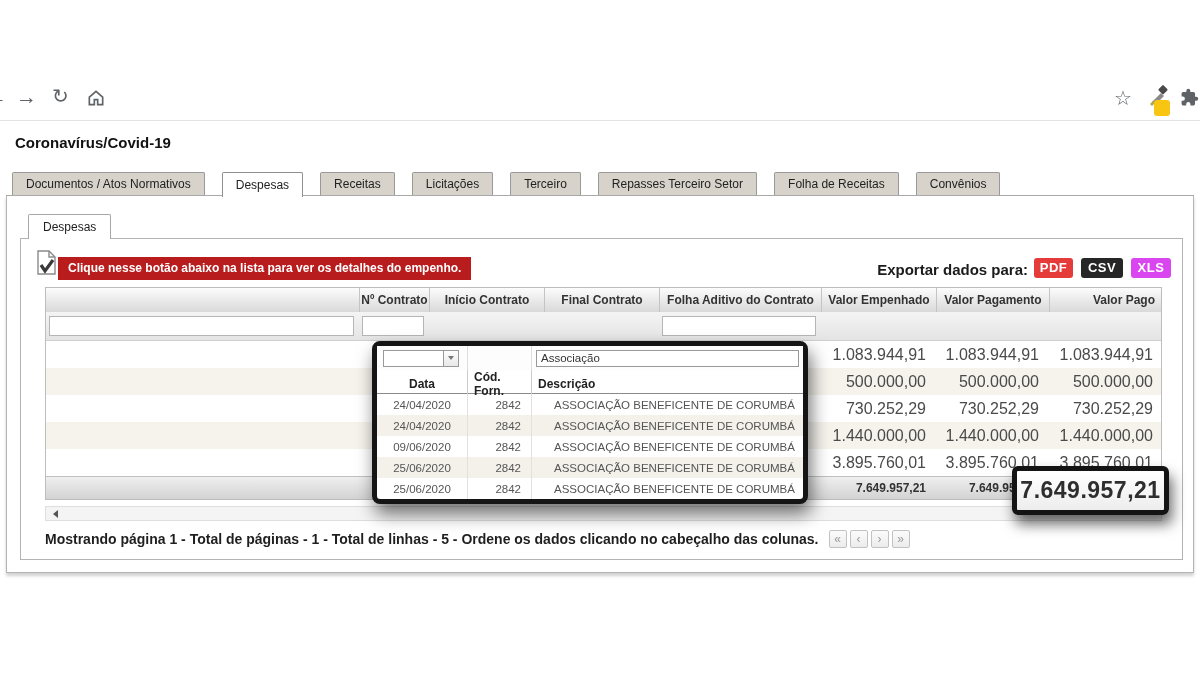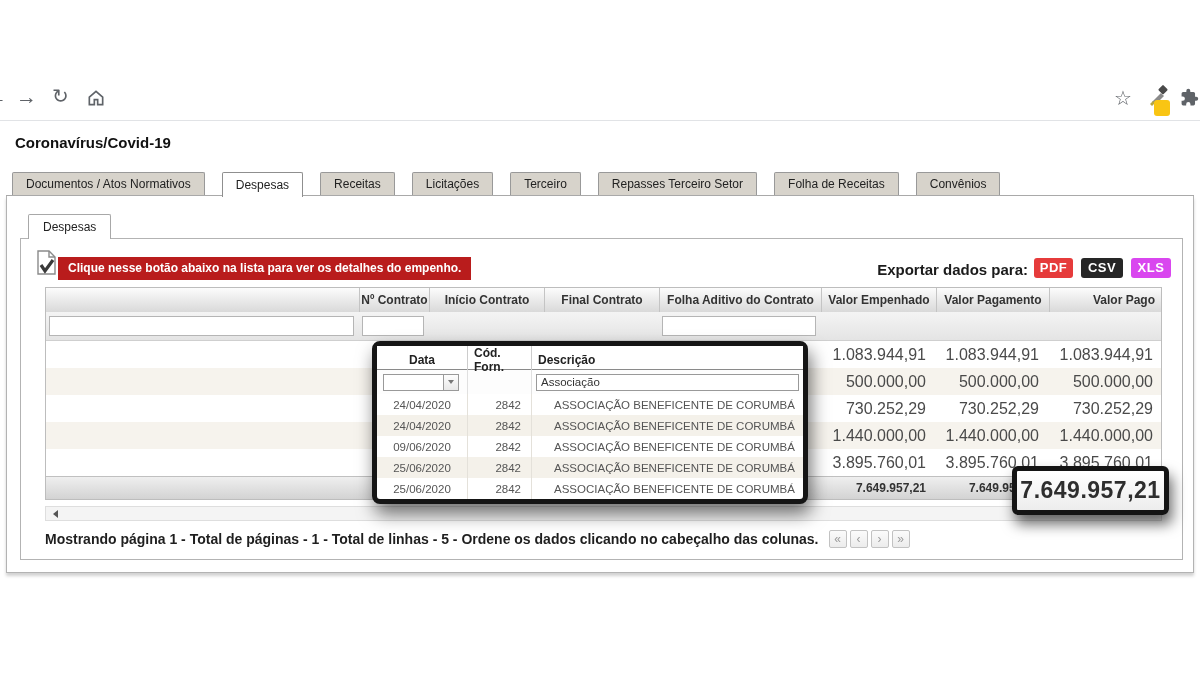--- a/index.html
+++ b/index.html
@@ -278,36 +278,36 @@
     <span class="status-text">Mostrando página 1 - Total de páginas - 1 - Total de linhas - 5 - Ordene os dados clicando no cabeçalho das colunas.</span>
     <span class="pager">
       <span class="pbtn">«</span>
       <span class="pbtn">‹</span>
       <span class="pbtn">›</span>
       <span class="pbtn">»</span>
     </span>
   </div>
 
   <div class="abs detail-overlay">
+    <div class="grid3 dfilter">
+      <div class="fcell">
+        <span class="dselect">
+            <span class="dd"></span>
+          </span>
+      </div>
+      <div class="fcell"></div>
+      <div class="fcell">
+          <input value="Associação" style="">
+        </div>
+    </div>
     <div class="grid3 dhead">
       <div class="cell">Data</div>
       <div class="cell">Cód. Forn.</div>
       <div class="cell">Descrição</div>
     </div>
-    <div class="grid3 dfilter">
-      <div class="fcell">
-        <span class="dselect">
-            <span class="dd"></span>
-          </span>
-      </div>
-      <div class="fcell"></div>
-      <div class="fcell">
-          <input value="Associação" style="">
-        </div>
-    </div>
     <div class="grid3 drow">
       <div class="cell">24/04/2020</div>
       <div class="cell num">2842</div>
       <div class="cell desc">ASSOCIAÇÃO BENEFICENTE DE CORUMBÁ</div>
     </div>
     <div class="grid3 drow stripe">
       <div class="cell">24/04/2020</div>
       <div class="cell num">2842</div>
       <div class="cell desc">ASSOCIAÇÃO BENEFICENTE DE CORUMBÁ</div>
     </div>

